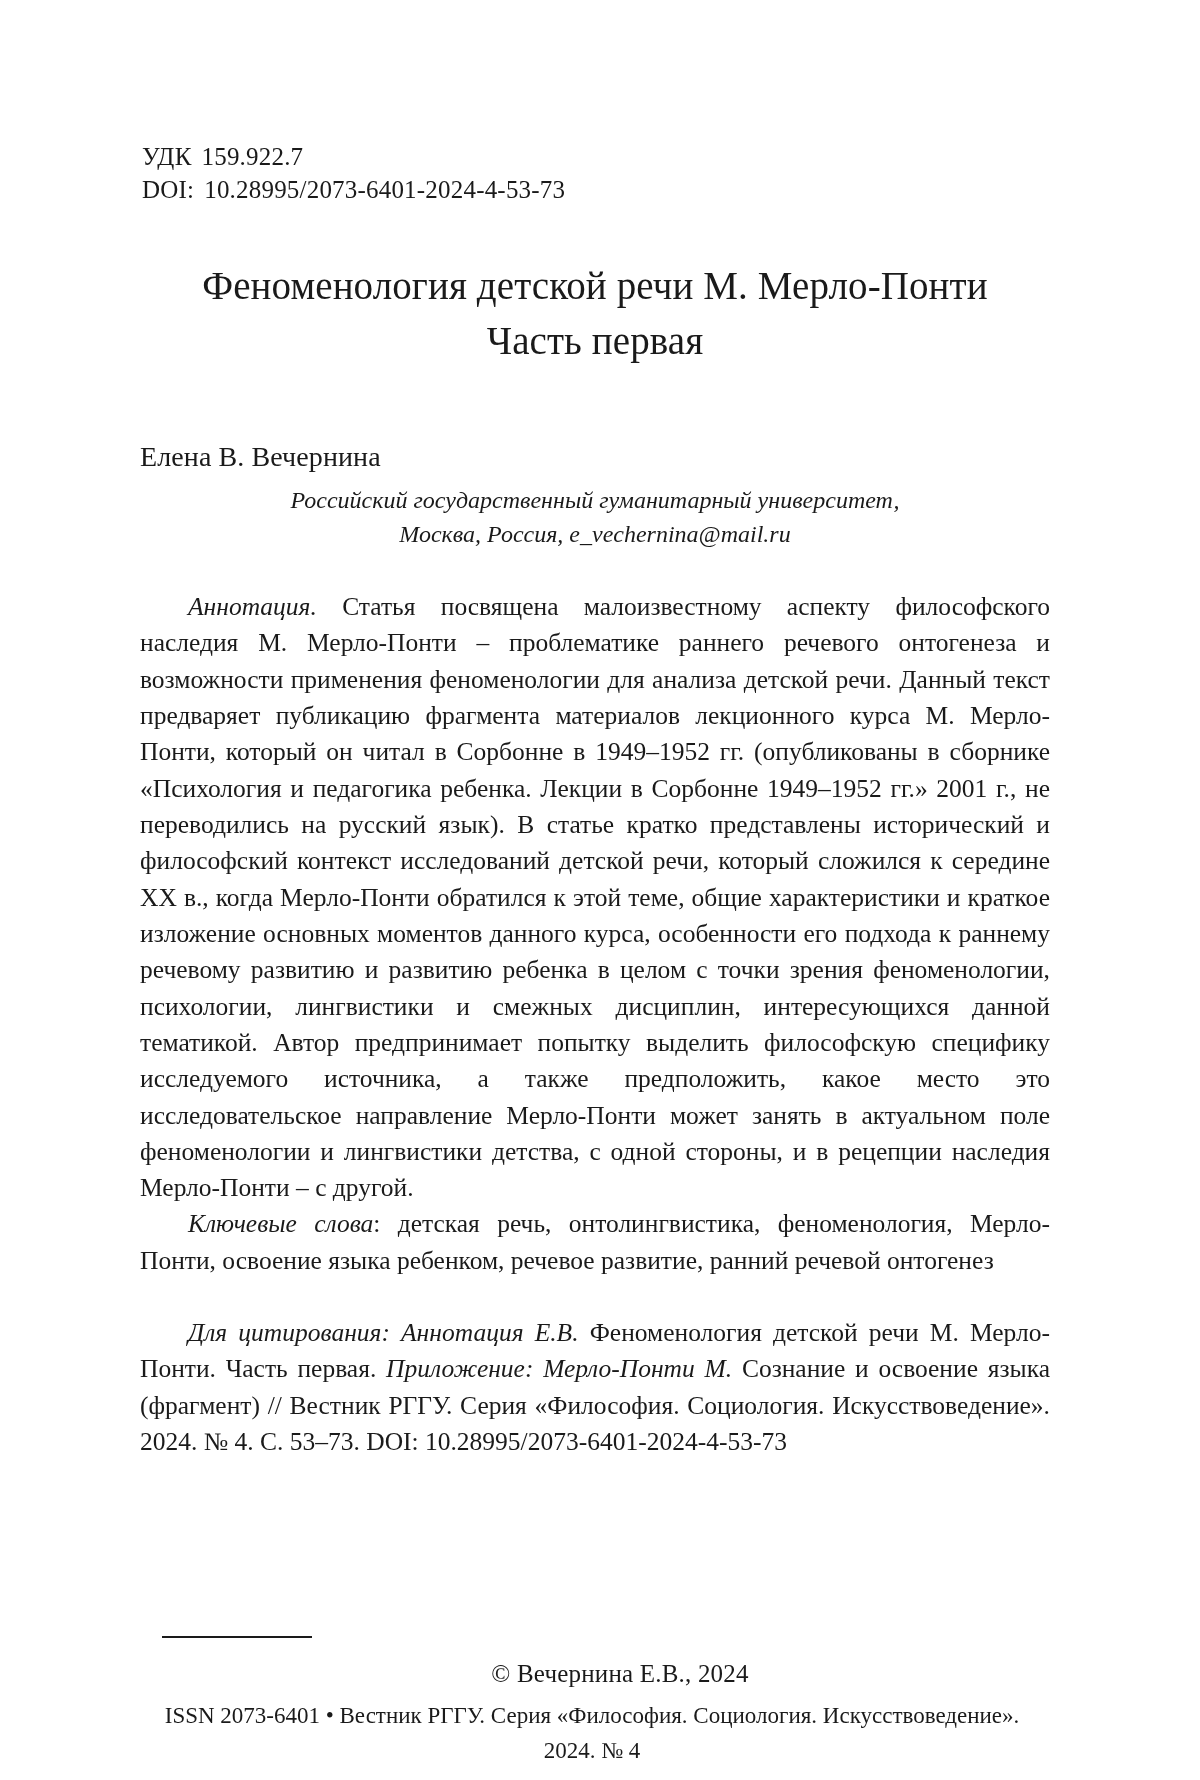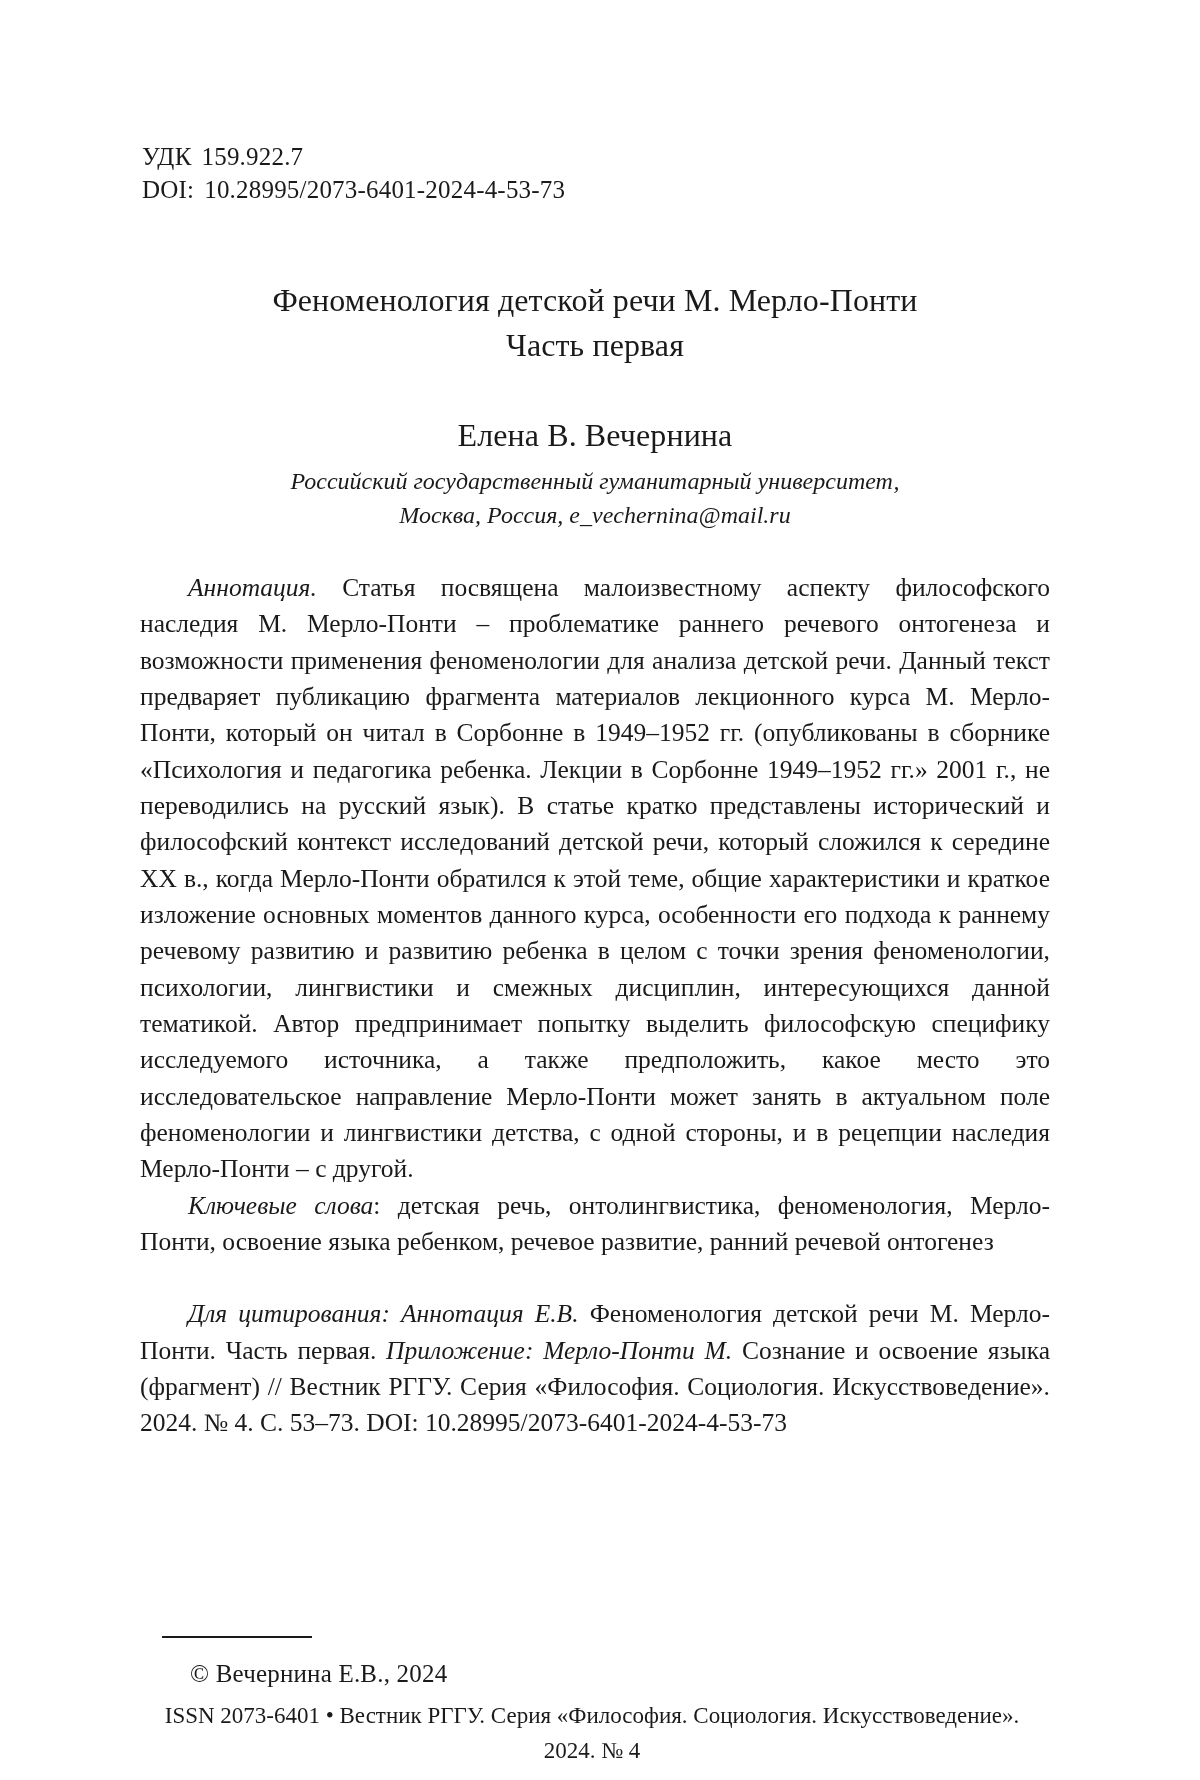--- a/index.html
+++ b/index.html
@@ -25,30 +25,29 @@
   }
   .udk-block {
     font-size: 25px;
     line-height: 1.32;
     letter-spacing: 0.2px;
     margin-left: 2px;
   }
   .udk-line span.lbl { margin-right: 10px; }
   .title {
     text-align: center;
-    font-size: 32px;
+    font-size: 39px;
     line-height: 1.42;
-    margin-top: 72px;
+    margin-top: 52px;
     letter-spacing: 0.1px;
   }
   .title .line2 { display: block; }
   .author {
-    text-align: center;
-    font-size: 32px;
-    margin-top: 48px;
+    font-size: 28px;
+    margin-top: 72px;
     letter-spacing: 0.1px;
   }
   .affil {
     text-align: center;
     font-style: italic;
     font-size: 24px;
     line-height: 1.42;
     margin-top: 10px;
   }
   .affil .line2 { display: block; }
@@ -68,20 +67,21 @@
     font-size: 25.5px;
     line-height: 1.425;
     text-align: justify;
   }
   i, .ital { font-style: italic; }
   .footer-wrap {
     position: absolute;
     left: 140px;
     right: 150px;
     bottom: 92px;
+    text-align: center;
   }
   .rule {
     width: 150px;
     height: 2px;
     background: #1a1a1a;
     margin-left: 22px;
     margin-bottom: 22px;
   }
   .copyright {
     font-size: 25px;

